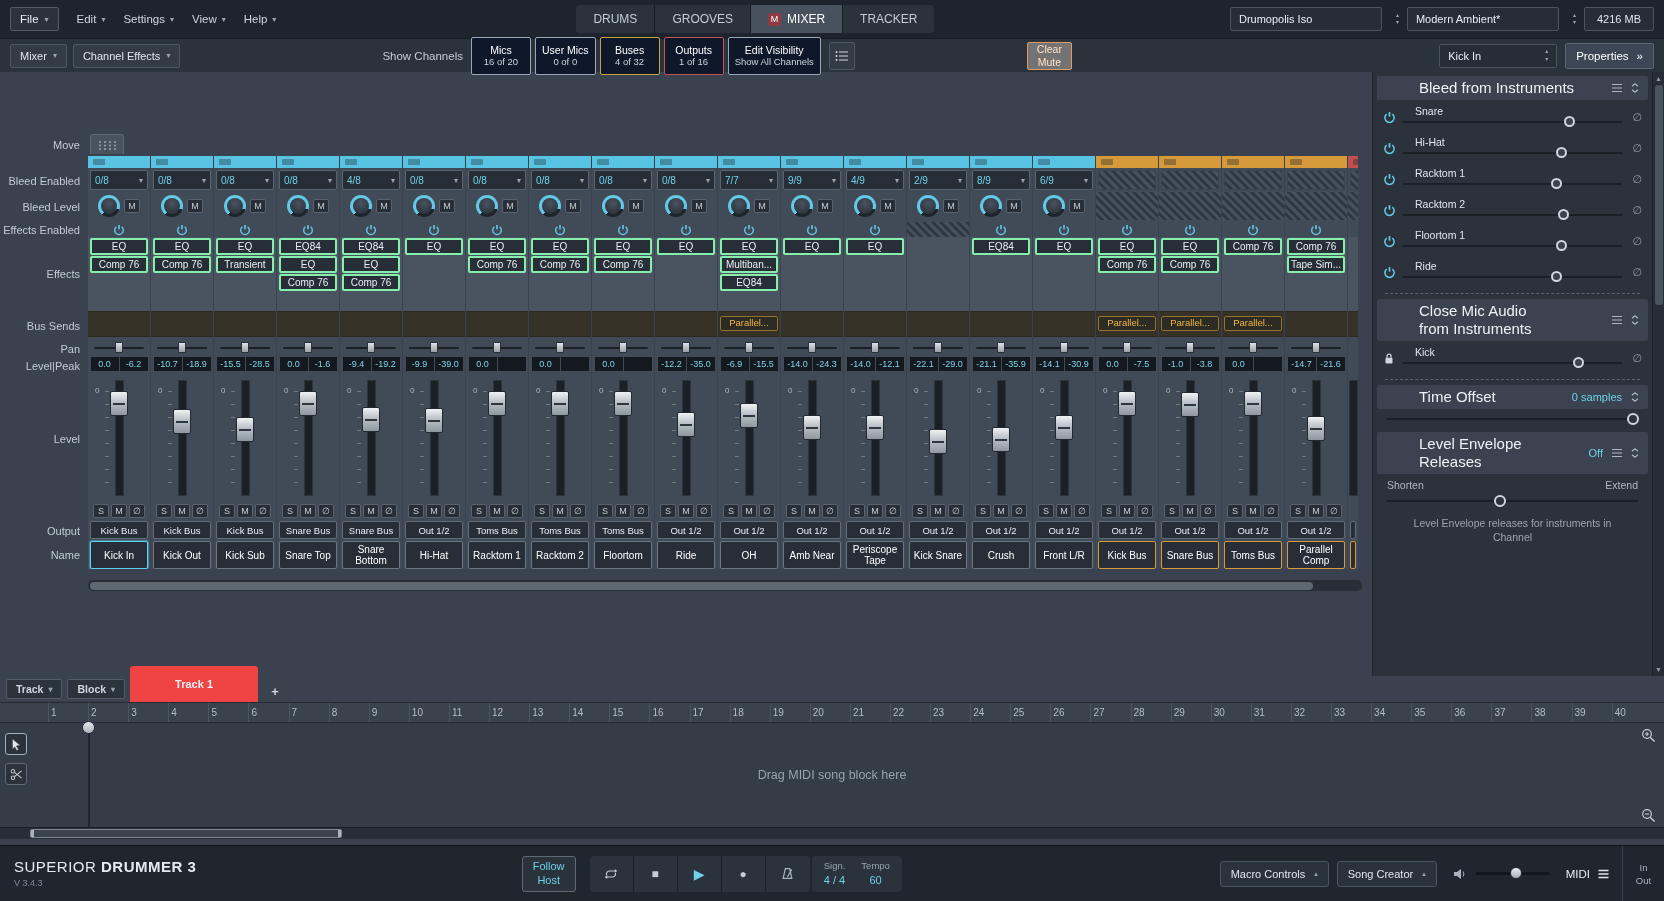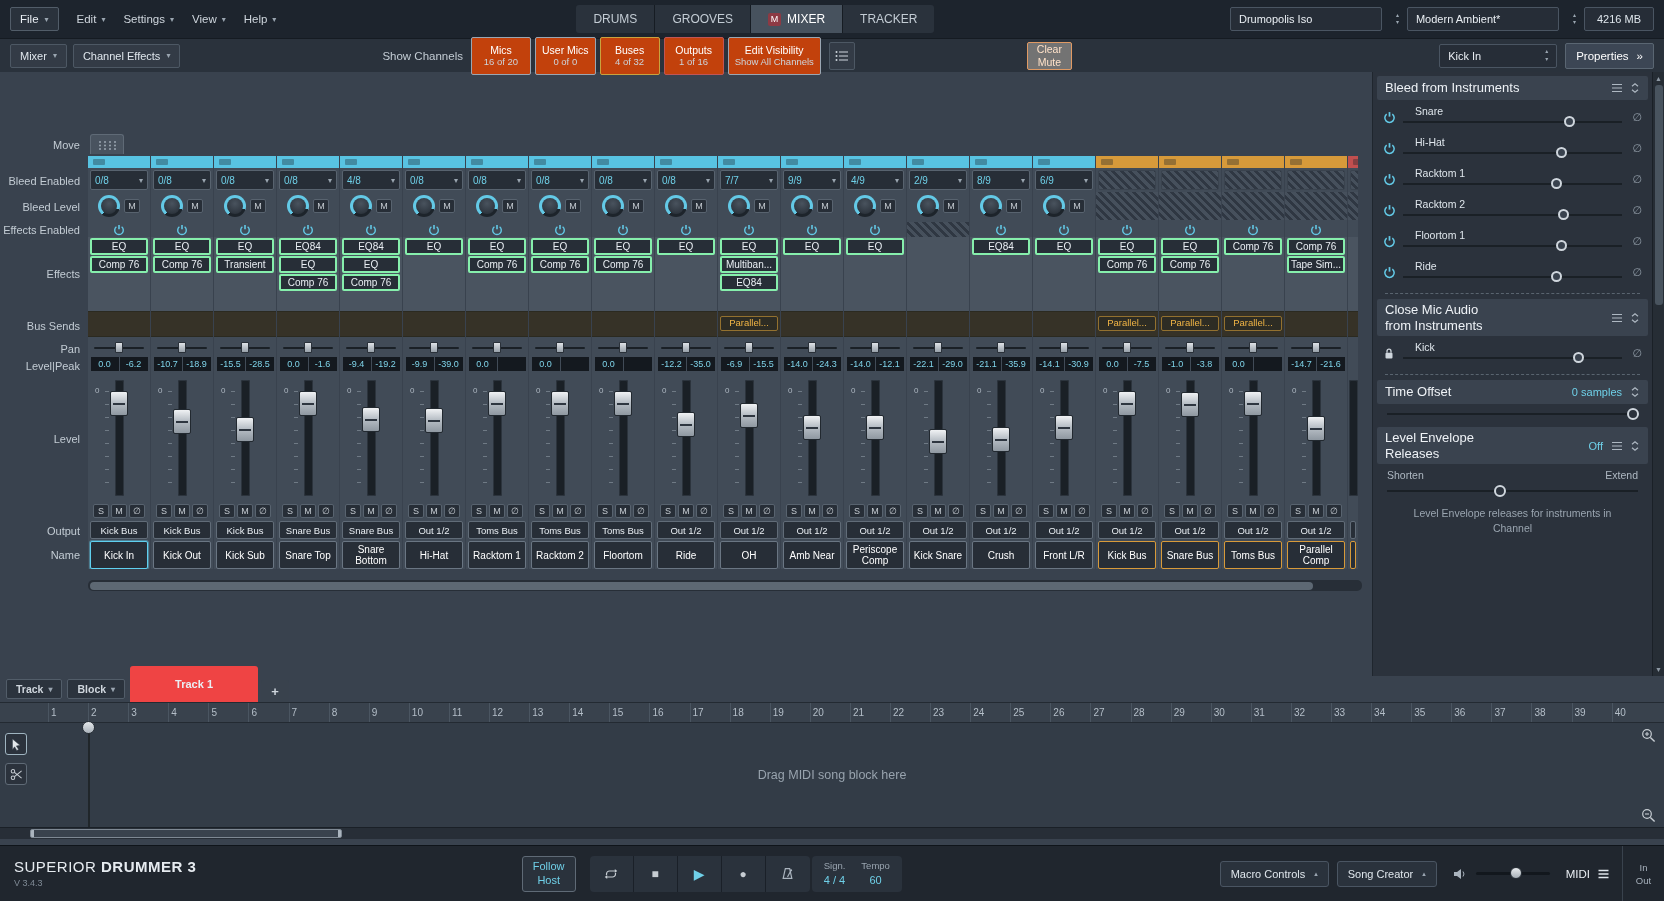--- a/index.html
+++ b/index.html
@@ -20,21 +20,21 @@
   .m-badge { width:13px; height:13px; background:#8d3a44; color:#fff; font-size:9px; display:flex; align-items:center; justify-content:center; border-radius:2px; margin-right:6px; }
   .mb-right { margin-left:auto; display:flex; align-items:center; gap:8px; }
   .top-dd { height:24px; min-width:152px; background:#262d37; border:1px solid #4a5562; border-radius:2px; display:flex; align-items:center; padding:0 8px; font-size:11px; color:#e9eef3; justify-content:space-between; }
   .spin { display:flex; flex-direction:column; font-size:6px; color:#9aa5b0; line-height:1.2; margin-left:6px; }
   .mem-box { height:24px; padding:0 12px; background:#262d37; border:1px solid #4a5562; border-radius:2px; font-size:11px; display:flex; align-items:center; }
 
   
   .toolbar { height:34px; background:#2a323c; border-top:1px solid #151b22; display:flex; align-items:center; padding:0 10px; }
   .tb-dd { height:24px; padding:0 9px; background:#333b46; border:1px solid #4d5864; border-radius:2px; font-size:11px; color:#dfe6ec; display:flex; align-items:center; gap:6px; margin-right:6px; }
   .show-ch { font-size:11.5px; color:#c3ccd4; margin-left:196px; margin-right:8px; }
-  .filter-btn { height:38px; min-width:60px; padding:0 6px; background:#c2410c; border:1px solid #8a95a0; border-radius:2px; display:flex; flex-direction:column; align-items:center; justify-content:center; line-height:1.2; margin-right:4px; }
+  .filter-btn { height:38px; min-width:60px; padding:0 6px; background:#0f172a; border:1px solid #8a95a0; border-radius:2px; display:flex; flex-direction:column; align-items:center; justify-content:center; line-height:1.2; margin-right:4px; }
   .fb-label { font-size:10.5px; color:#fff; white-space:nowrap; }
   .fb-count { font-size:9.5px; color:#ccd4db; white-space:nowrap; }
   .list-btn { width:26px; height:28px; background:#333b46; border:1px solid #4d5864; border-radius:2px; display:flex; align-items:center; justify-content:center; margin-left:4px; }
   .clear-mute { height:28px; padding:0 9px; margin-left:172px; background:#737373; border:1px solid #e09a64; border-radius:2px; display:flex; flex-direction:column; align-items:center; justify-content:center; line-height:1.2; }
   .cm-line { font-size:10.5px; color:#ffe2c9; }
   .tb-right { margin-left:auto; display:flex; align-items:center; gap:8px; }
   .kick-dd { height:24px; min-width:118px; }
   .props-btn { height:26px; padding:0 10px; background:#3c4654; border:1px solid #5a6672; border-radius:2px; font-size:11.5px; display:flex; gap:8px; align-items:center; color:#fff; }
 
   
@@ -85,21 +85,21 @@
   .ch-name { height:28px; margin:0 2px; background:#272e37; border:1px solid #6a7683; border-radius:2px; color:#fff; font-size:10px; line-height:1.1; display:flex; align-items:center; justify-content:center; text-align:center; padding:0 1px; flex:none; }
   .channel.bus .ch-name { border-color:#d79a3a; }
   .ch-name.selected { border-color:#5fd0ef; box-shadow:0 0 0 1px rgba(95,208,239,.4); }
 
   .mixer-hscroll { position:absolute; left:0; right:10px; top:508px; height:11px; background:#272e37; border-radius:5px; }
   .mh-thumb { position:absolute; left:2px; top:1.5px; height:8px; width:96%; background:#5d6873; border-radius:4px; }
 
   
   .props-panel { width:280px; flex:none; background:#2b323c; border-left:1px solid #1f262e; overflow:hidden; padding-top:2px; }
   .sec-head { min-height:24px; background:#3a434f; display:flex; align-items:center; padding:3px 8px; margin:2px 4px; border-radius:2px; }
-  .sec-title { flex:1; font-size:13px; color:#eef2f6; line-height:1.2; }
+  .sec-title { flex:1; font-size:15px; color:#eef2f6; line-height:1.2;margin-left:34px; }
   .sec-title .line { display:block; }
   .sec-value { color:#6fd0e8; font-size:11px; margin-right:8px; white-space:nowrap; }
   .sec-icons { display:flex; align-items:center; gap:7px; color:#aeb8c2; }
   .prop-item { display:flex; align-items:center; padding:2px 10px 2px 10px; height:31px; }
   .p-power { width:20px; flex:none; display:flex; align-items:center; }
   .p-mid { flex:1; position:relative; height:100%; }
   .p-label { position:absolute; left:12px; top:1px; font-size:10.5px; color:#dfe6ec; }
   .p-slider { position:absolute; left:0; right:2px; bottom:4px; height:11px; }
   .p-track { position:absolute; left:0; right:0; top:4.5px; height:2px; background:#1a2026; }
   .p-handle { position:absolute; top:0; width:11px; height:11px; border-radius:50%; background:#39424e; border:2px solid #cfd6dd; margin-left:-5px; }
@@ -866,21 +866,21 @@
       <div class="fader-ticks"></div>
       <div class="fader-track"></div>
       <div class="fader-handle" style="top: 31.9%;"></div>
     </div>
     <div class="ch-smb">
       <span class="mini-btn">S</span>
       <span class="mini-btn">M</span>
       <span class="mini-btn">∅</span>
     </div>
     <div class="ch-output">Out 1/2</div>
-    <div class="ch-name">Periscope Comp</div>
+    <div class="ch-name">Periscope Tape</div>
   </div>
         <div class="channel">
     <div class="ch-topbar"></div>
     <div class="ch-bleed-select">
       <span class="bleed-val">2/9</span>
       <span class="dd-glyph">▾</span>
     </div>
     <div class="ch-knob-row">
       <span class="knob"></span>
       <span class="mini-btn">M</span>

